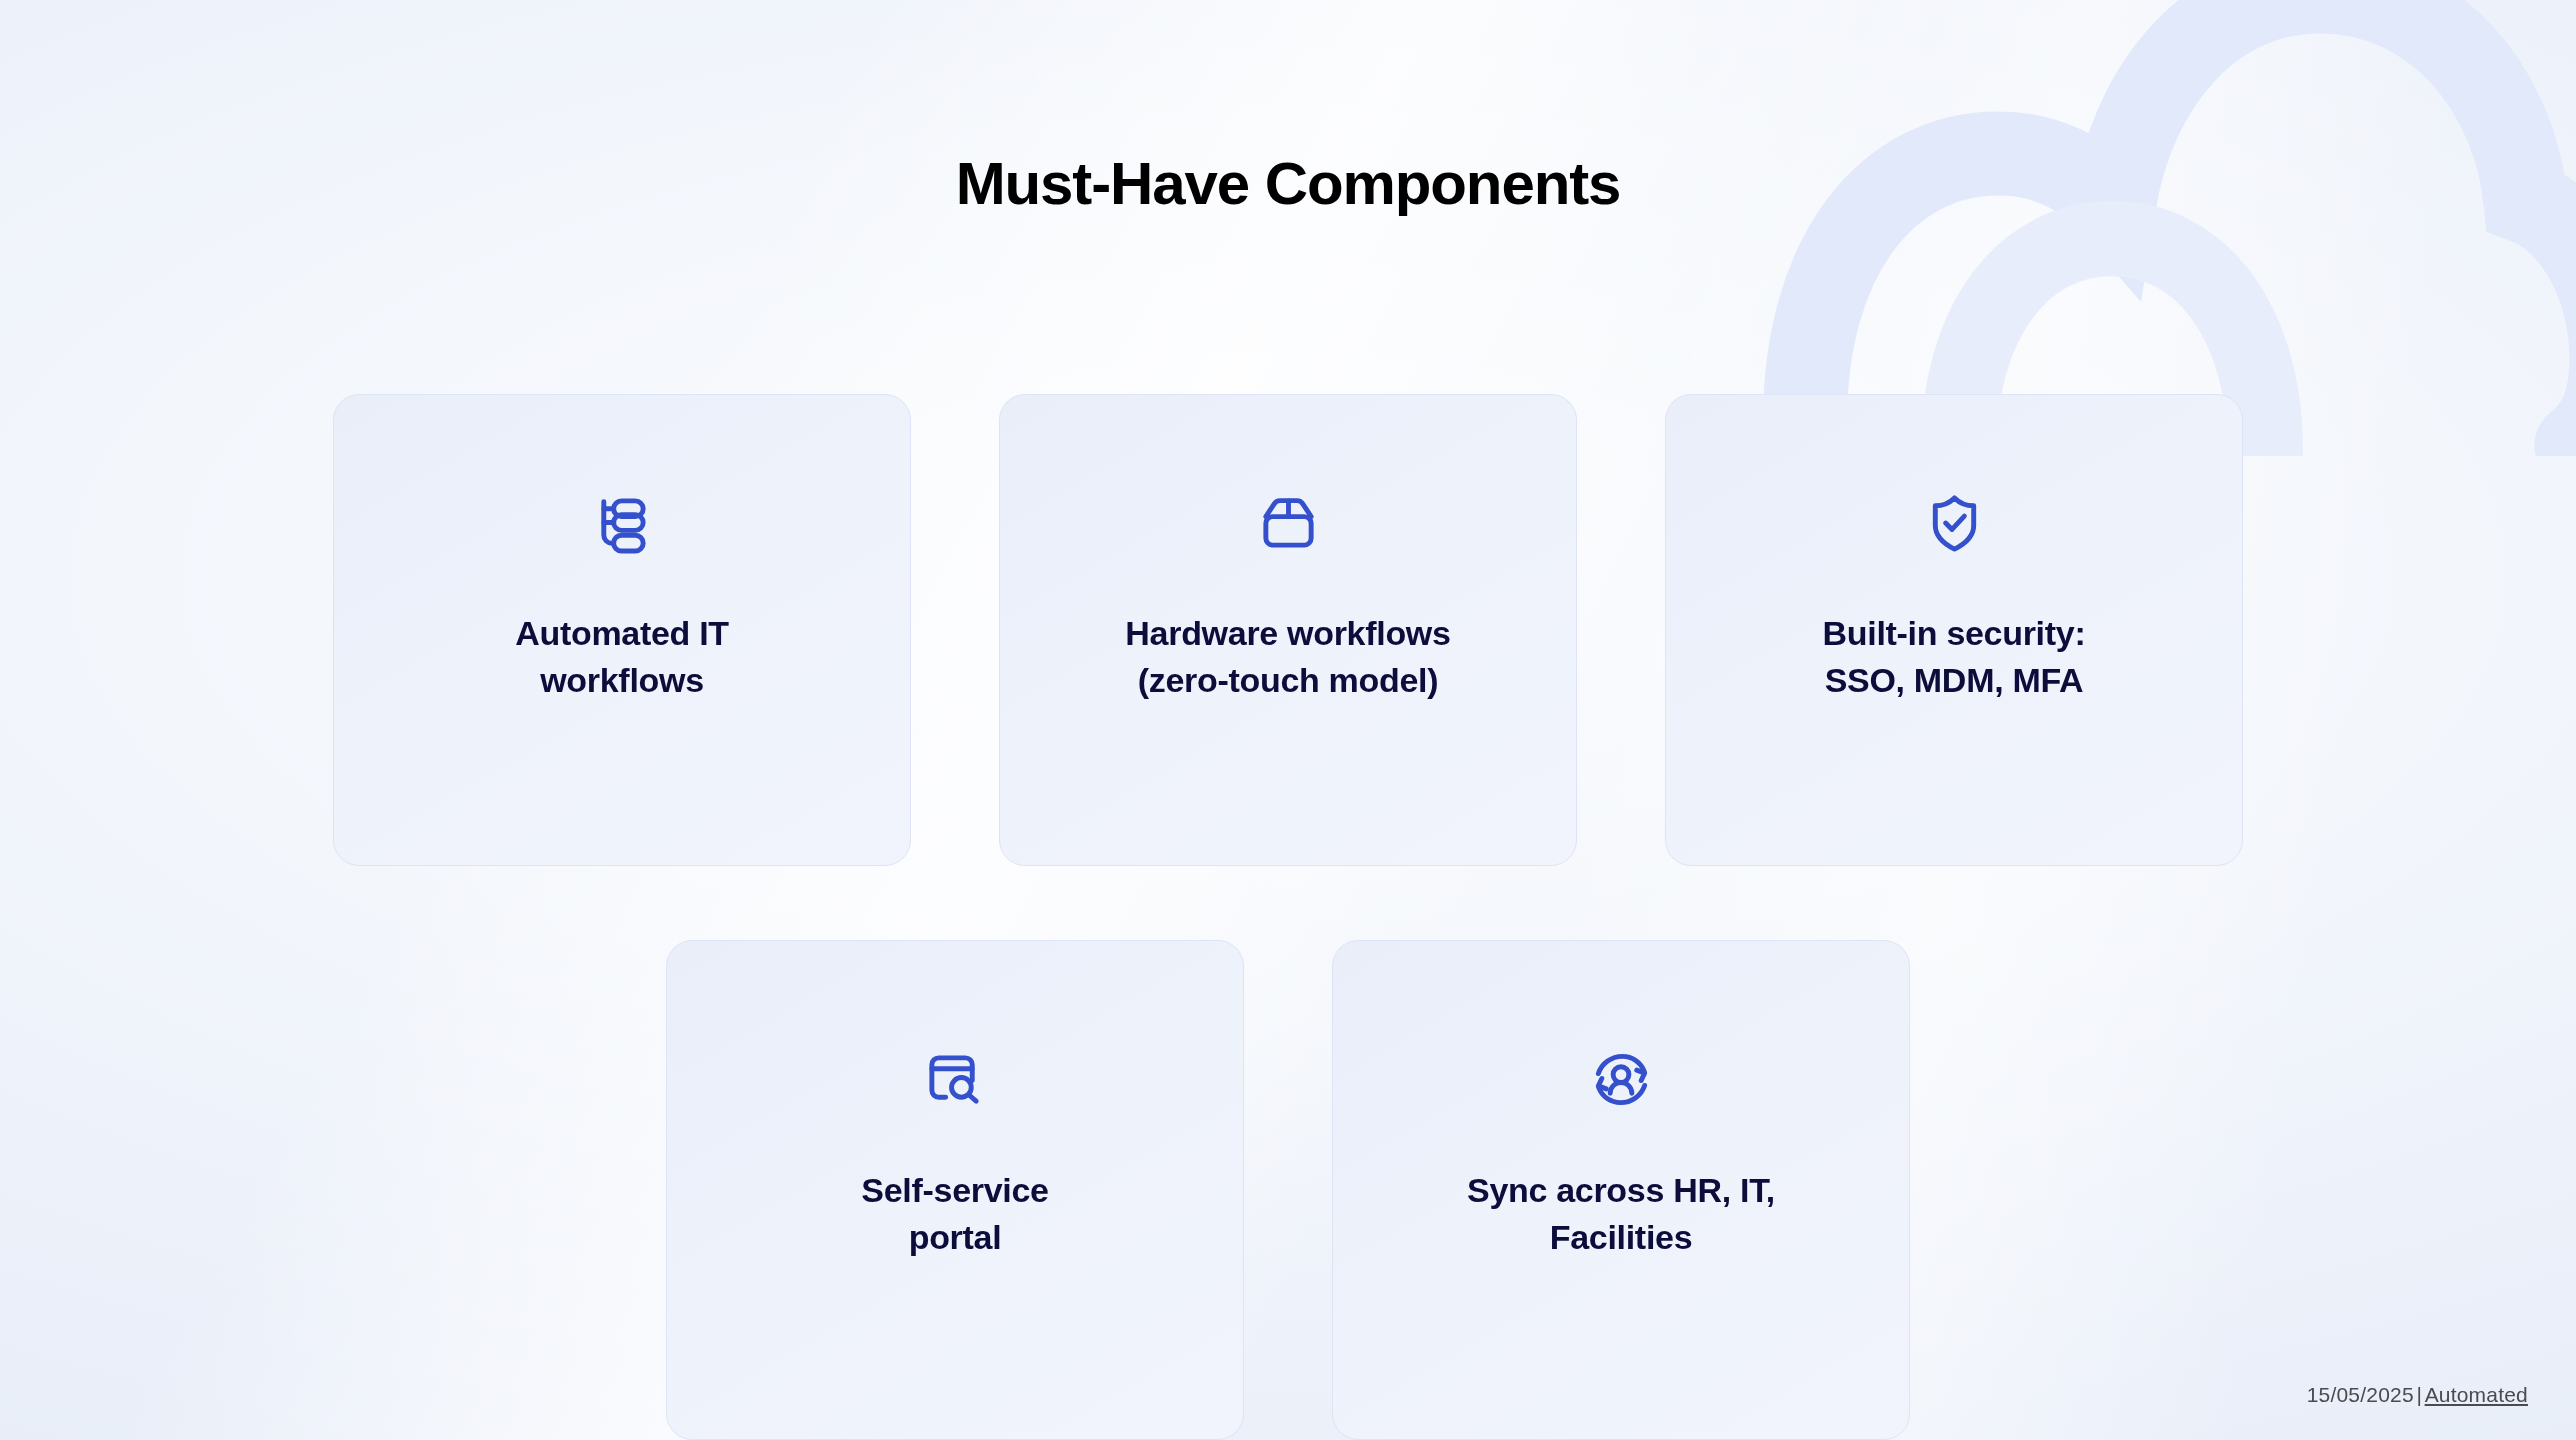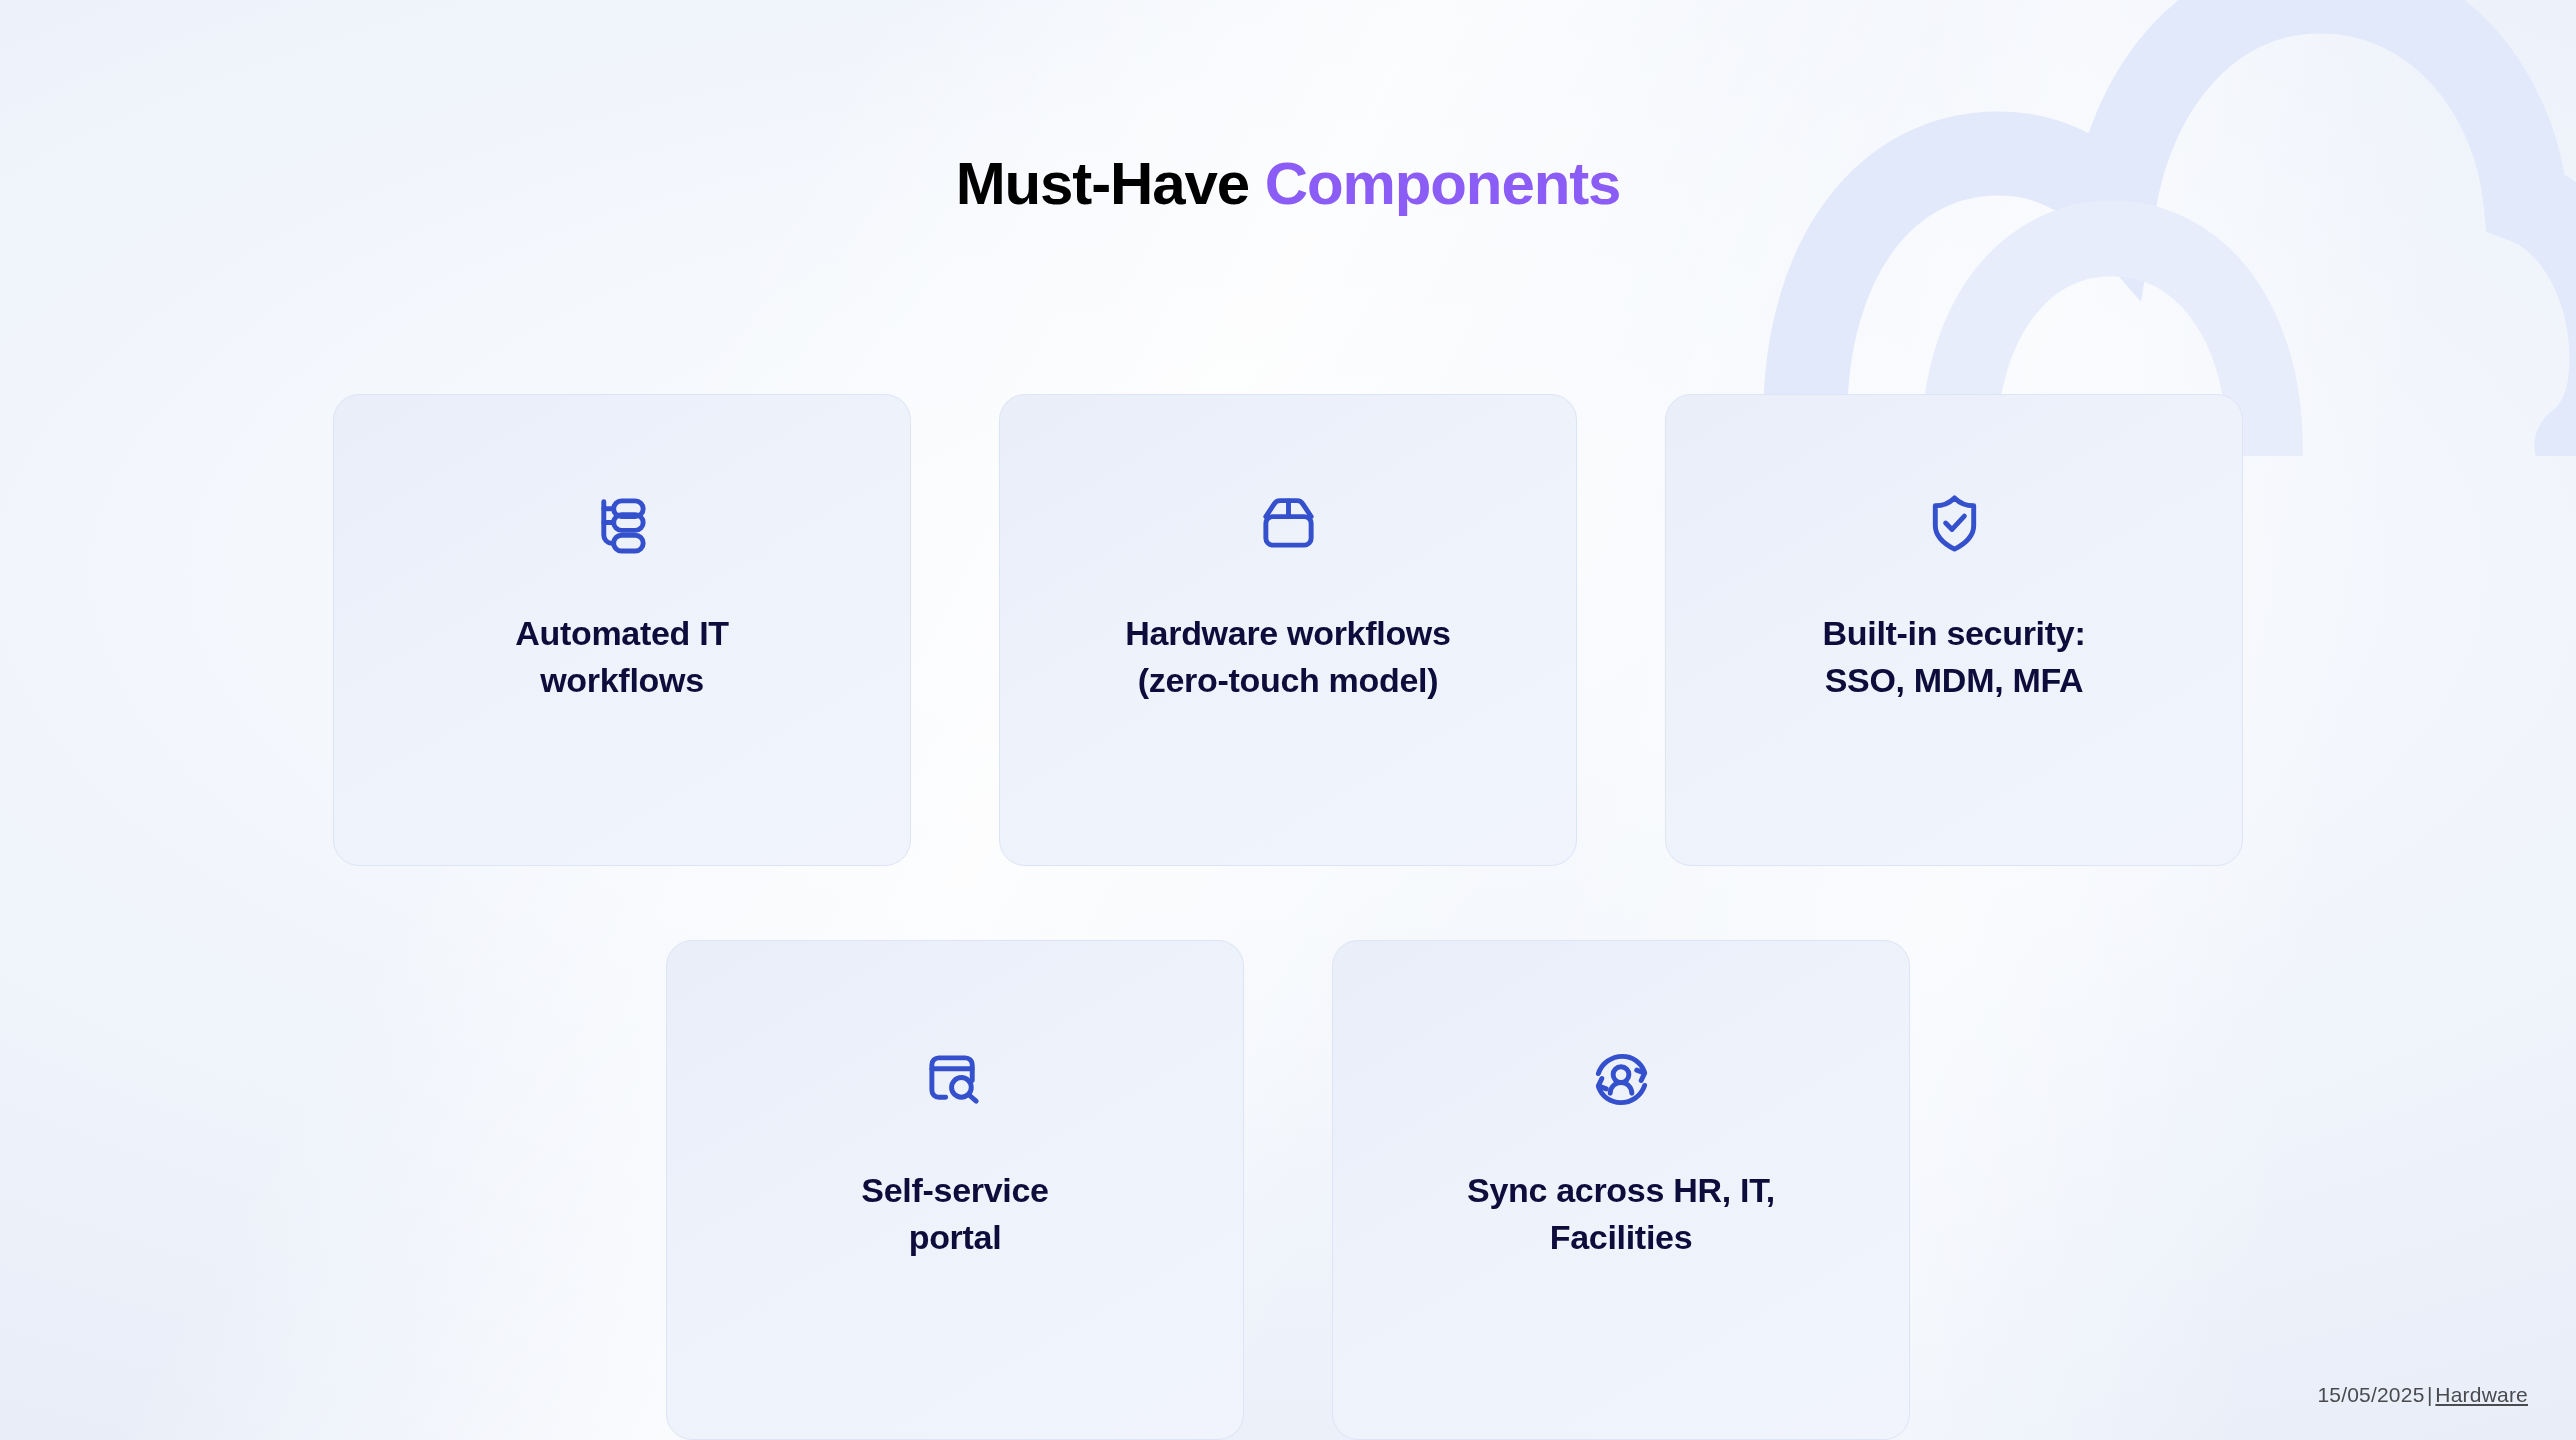--- a/index.html
+++ b/index.html
@@ -40,21 +40,21 @@
     position:absolute;
     top:154px; left:0; right:0;
     text-align:center;
     font-size:60px;
     font-weight:700;
     letter-spacing:-1.1px;
     line-height:1;
     white-space:nowrap;
   }
   .title .accent { color:#000000; }
-  .title .plain  { color:#8b5cf6;margin-top:44px; }
+  .title .plain  { color:#000000;margin-top:44px; }
 
   
   .grid {
     position:absolute;
     top:394px; left:0; right:0;
     display:flex;
     flex-direction:column;
     align-items:center;
     gap:74px;
   }
@@ -194,15 +194,15 @@
         </svg>
       </span>
       <div class="card-label">Sync across HR, IT,
 Facilities</div>
     </div>
 
   </div>
 </div>
 
 <div class="footer">
-  <span>15/05/2025</span><span class="sep">|</span><span class="brand">Hardware</span>
+  <span>15/05/2025</span><span class="sep">|</span><span class="brand">Automated</span>
 </div>
 
 
 </body></html>

